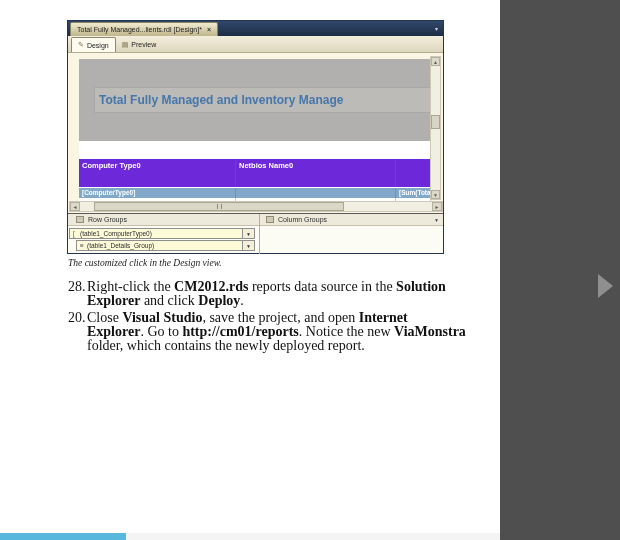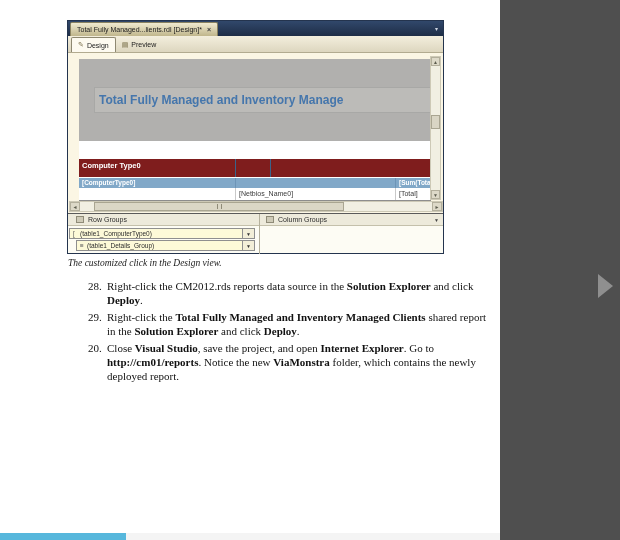--- a/index.html
+++ b/index.html
@@ -43,21 +43,21 @@
   .surf-gray { position:absolute; left:11px; top:6px; width:352px; height:82px; background:#b1b0ae; }
   .report-title-box { position:absolute; left:15px; top:28px; width:337px; height:26px;
                       background:#bcbbb8; border:1px solid #a8a8a6; overflow:hidden;
                       display:flex; align-items:center; cursor:default; }
   .report-title-box span { font-size:12px; font-weight:bold; color:#4576ac;
                            white-space:nowrap; padding-left:4px; }
   .surf-white { position:absolute; left:11px; top:88px; width:352px; height:18px; background:#ffffff; }
   .rpt-table { position:absolute; left:11px; top:106px; width:352px; }
   .rpt-row { display:flex; width:100%; overflow:hidden; }
   .rpt-row .c1 { width:157px; } .rpt-row .c2 { width:160px; } .rpt-row .c3 { width:35px; }
-  .rpt-head { height:18px; background:#7f1d1d; }
+  .rpt-head { height:28px; background:#6d28d9; }
   .rpt-head div { border-right:1px solid #3a638b; color:#ffffff; font-weight:bold;
                   font-size:7.5px; line-height:13px; padding-left:3px; white-space:nowrap; overflow:hidden; }
   .rpt-expr { height:11px; background:#81a8c8; border-top:1px solid #ffffff; }
   .rpt-expr div { border-right:1px solid #6d94b6; color:#ffffff; font-weight:bold;
                   font-size:6.5px; line-height:10px; padding-left:3px; white-space:nowrap; overflow:hidden; }
   .rpt-det { height:13px; background:#ffffff; border-bottom:1px solid #8d8d8d; }
   .rpt-det div { border-right:1px solid #c9c9c9; color:#3a3a3a;
                  font-size:7px; line-height:12px; padding-left:3px; white-space:nowrap; overflow:hidden; }
 
   .vscroll { position:absolute; right:2px; top:3px; width:11px; height:144px;
@@ -92,21 +92,21 @@
               white-space:nowrap; overflow:hidden; cursor:default; }
   .grp-item .pfx { display:inline-block; width:7px; color:#555; }
   .grp-itembtn { position:absolute; width:13px; height:11px; background:#f3efd8;
                  border:1px solid #8f8f8f; font-size:5px; text-align:center; line-height:10px;
                  color:#333; cursor:pointer; }
 
   
   .caption { left:68px; top:258px; width:380px; font-family:"Liberation Serif", serif;
              font-style:italic; font-size:9.5px; color:#1a1a1a; }
   .steps { left:68px; top:280px; width:400px; font-family:"Liberation Serif", serif;
-           font-size:11px; line-height:13.8px; color:#121212;margin-left:20px; }
+           font-size:14px; line-height:13.8px; color:#121212; }
   .step { display:flex; margin-bottom:3.5px; }
   .step .num { width:19px; flex:none; }
   .step .txt { flex:1; }
 </style>
 </head>
 <body>
 
 <div class="abs vs-window">
 
   <div class="vs-tabstrip">
@@ -132,20 +132,21 @@
     <div class="surf-gray">
       <div class="report-title-box">
         <span>Total Fully Managed and Inventory Manage</span>
       </div>
     </div>
     <div class="surf-white"></div>
 
     <div class="rpt-table">
       <div class="rpt-row rpt-head">
         <div class="c1">Computer Type0</div>
+        <div class="c2">Netbios Name0</div>
         <div class="c3"></div>
       </div>
       <div class="rpt-row rpt-expr">
         <div class="c1">[ComputerType0]</div>
         <div class="c2"></div>
         <div class="c3">[Sum(Tota</div>
       </div>
       <div class="rpt-row rpt-det">
         <div class="c1"></div>
         <div class="c2">[Netbios_Name0]</div>
@@ -188,25 +189,21 @@
     </div>
     <div class="grp-itembtn" style="left:174px; top:26px;"><span>▼</span></div>
   </div>
 </div>
 
 <div class="abs caption">The customized click in the Design view.</div>
 
 <div class="abs steps">
   <div class="step">
     <span class="num">28.</span>
-    <span class="txt"><span>Right-click the </span><span style="font-weight: normal;">CM2012.rds</span><span> reports data source in the </span><span style="font-weight: bold;">Solution Explorer</span><span> and click </span><span style="font-weight: bold;">Deploy</span><span>.</span></span>
-  </div>
-  <div class="step">
-    <span class="num">29.</span>
-    <span class="txt"><span>Right-click the </span><span style="font-weight: bold;">Total Fully Managed and Inventory Managed Clients</span><span> shared report in the </span><span style="font-weight: bold;">Solution Explorer</span><span> and click </span><span style="font-weight: bold;">Deploy</span><span>.</span></span>
+    <span class="txt"><span>Right-click the </span><span style="font-weight: bold;">CM2012.rds</span><span> reports data source in the </span><span style="font-weight: bold;">Solution Explorer</span><span> and click </span><span style="font-weight: bold;">Deploy</span><span>.</span></span>
   </div>
   <div class="step">
     <span class="num">20.</span>
     <span class="txt"><span>Close </span><span style="font-weight: bold;">Visual Studio</span><span>, save the project, and open </span><span style="font-weight: bold;">Internet Explorer</span><span>. Go to </span><span style="font-weight: bold;">http://cm01/reports</span><span>. Notice the new </span><span style="font-weight: bold;">ViaMonstra</span><span> folder, which contains the newly deployed report.</span></span>
   </div>
 </div>
 
 <div class="abs reader-sidebar">
   <div class="next-arrow"></div>
 </div>

